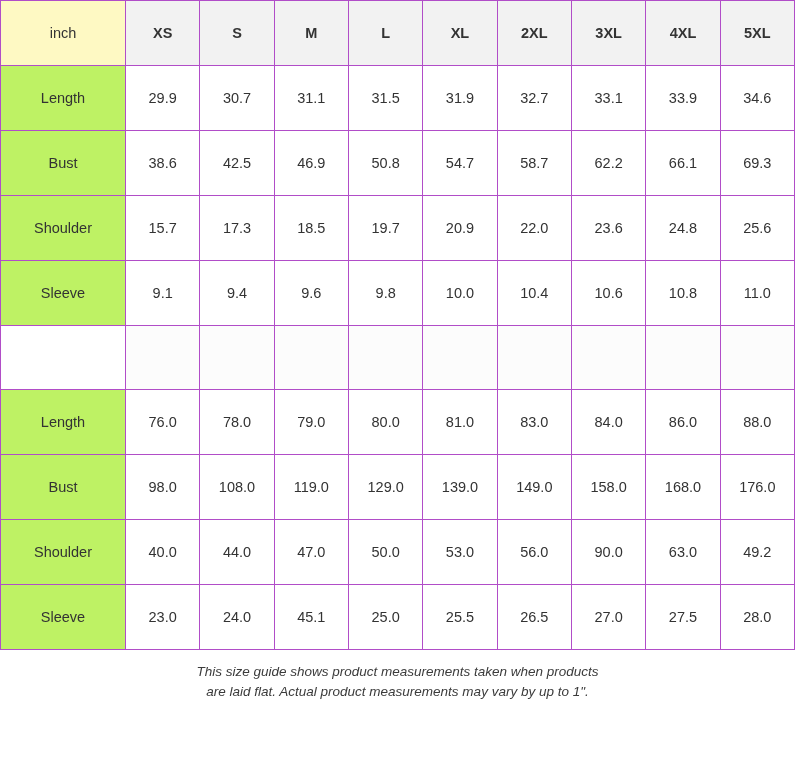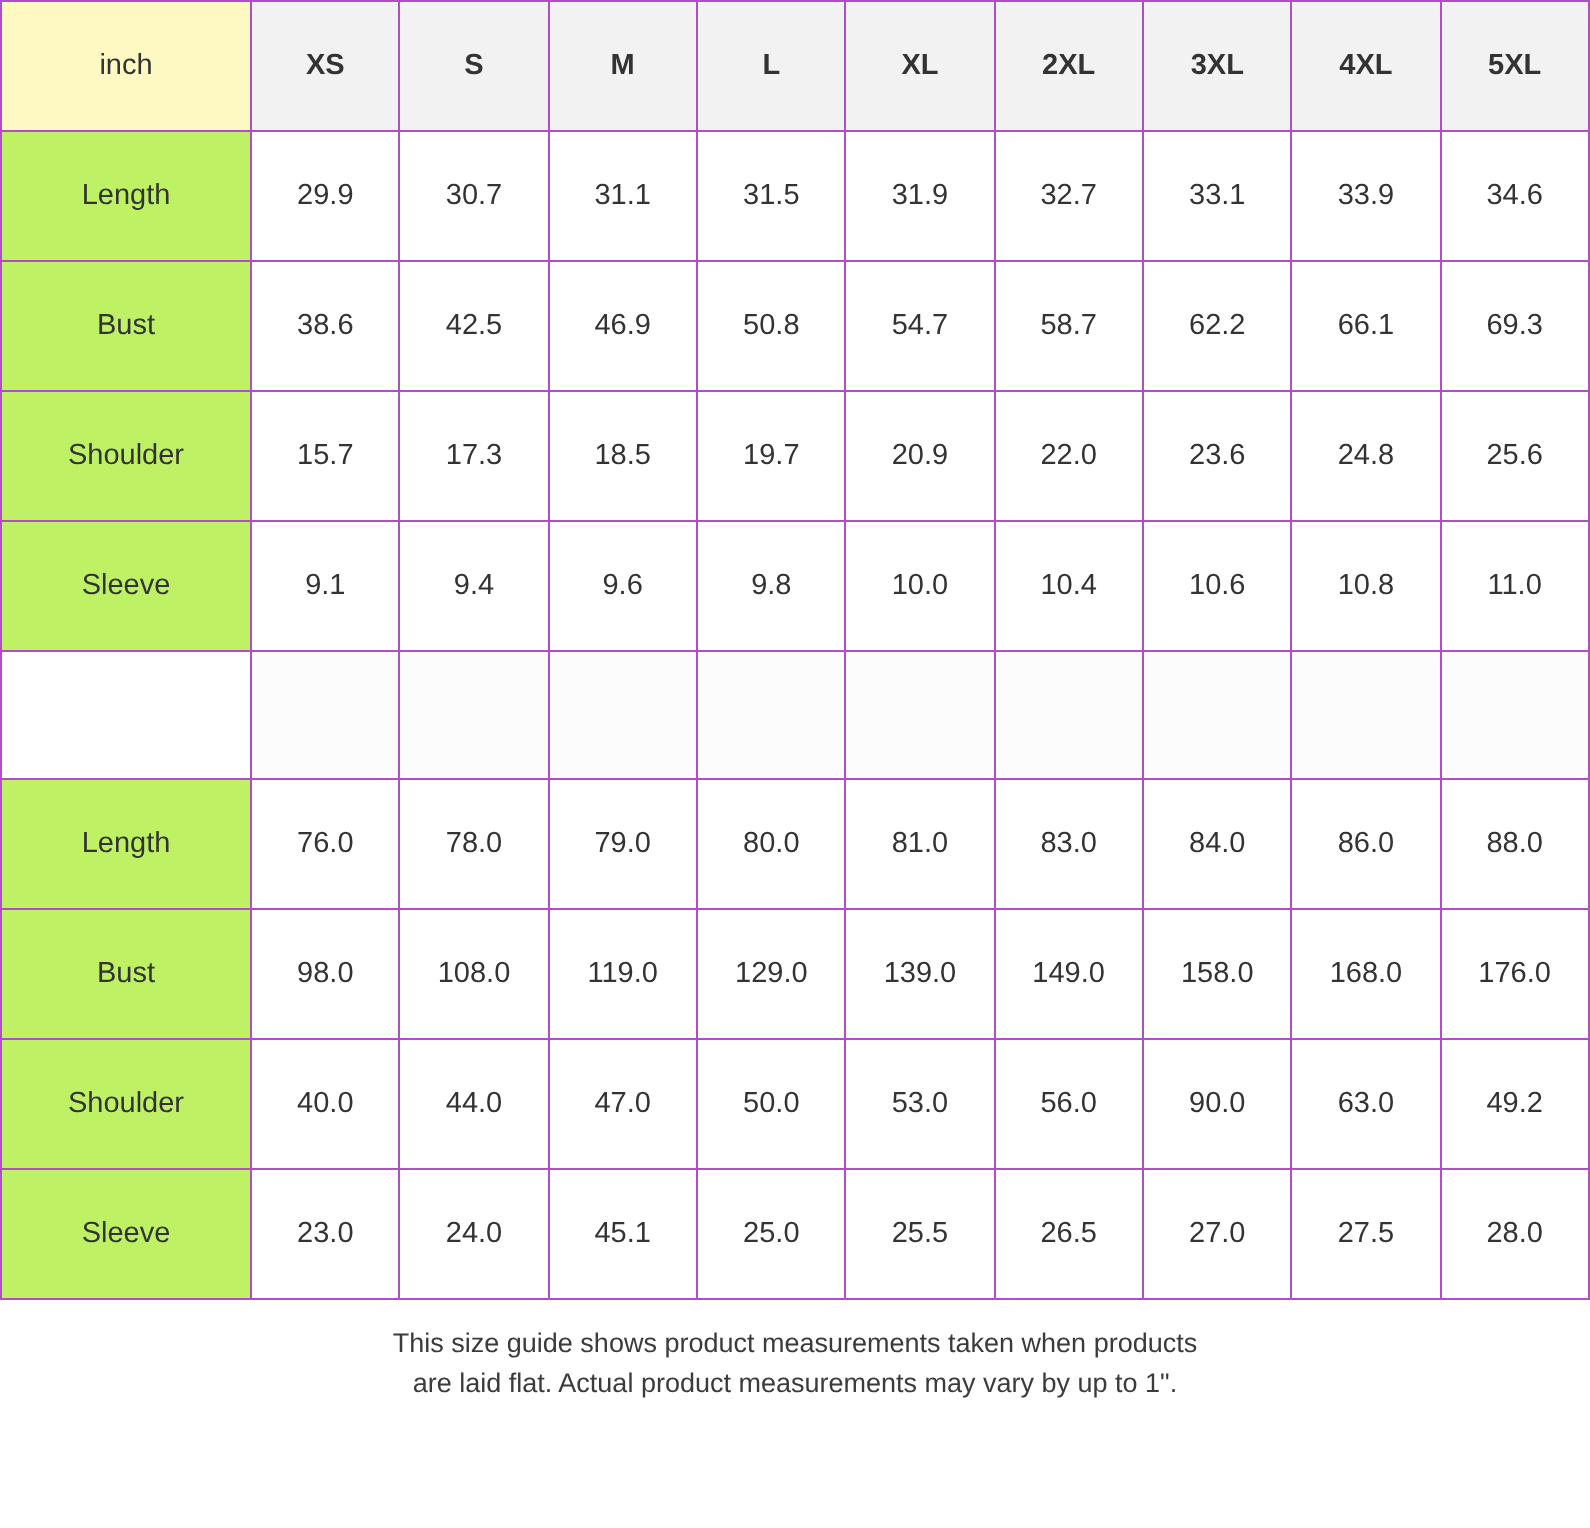--- a/index.html
+++ b/index.html
@@ -66,20 +66,21 @@
     width: 795px;
     text-align: center;
     font-size: 13.5px;
     color: #3b3b3b;
     line-height: 20px;
     padding-top: 12px;
     box-sizing: border-box;
   }
   .footnote div {
     display: block;
+    font-style: italic;
   }
 </style>
 </head>
 <body>
 
 <div class="size-guide">
 
   <table class="size-table">
     <tbody>
 

